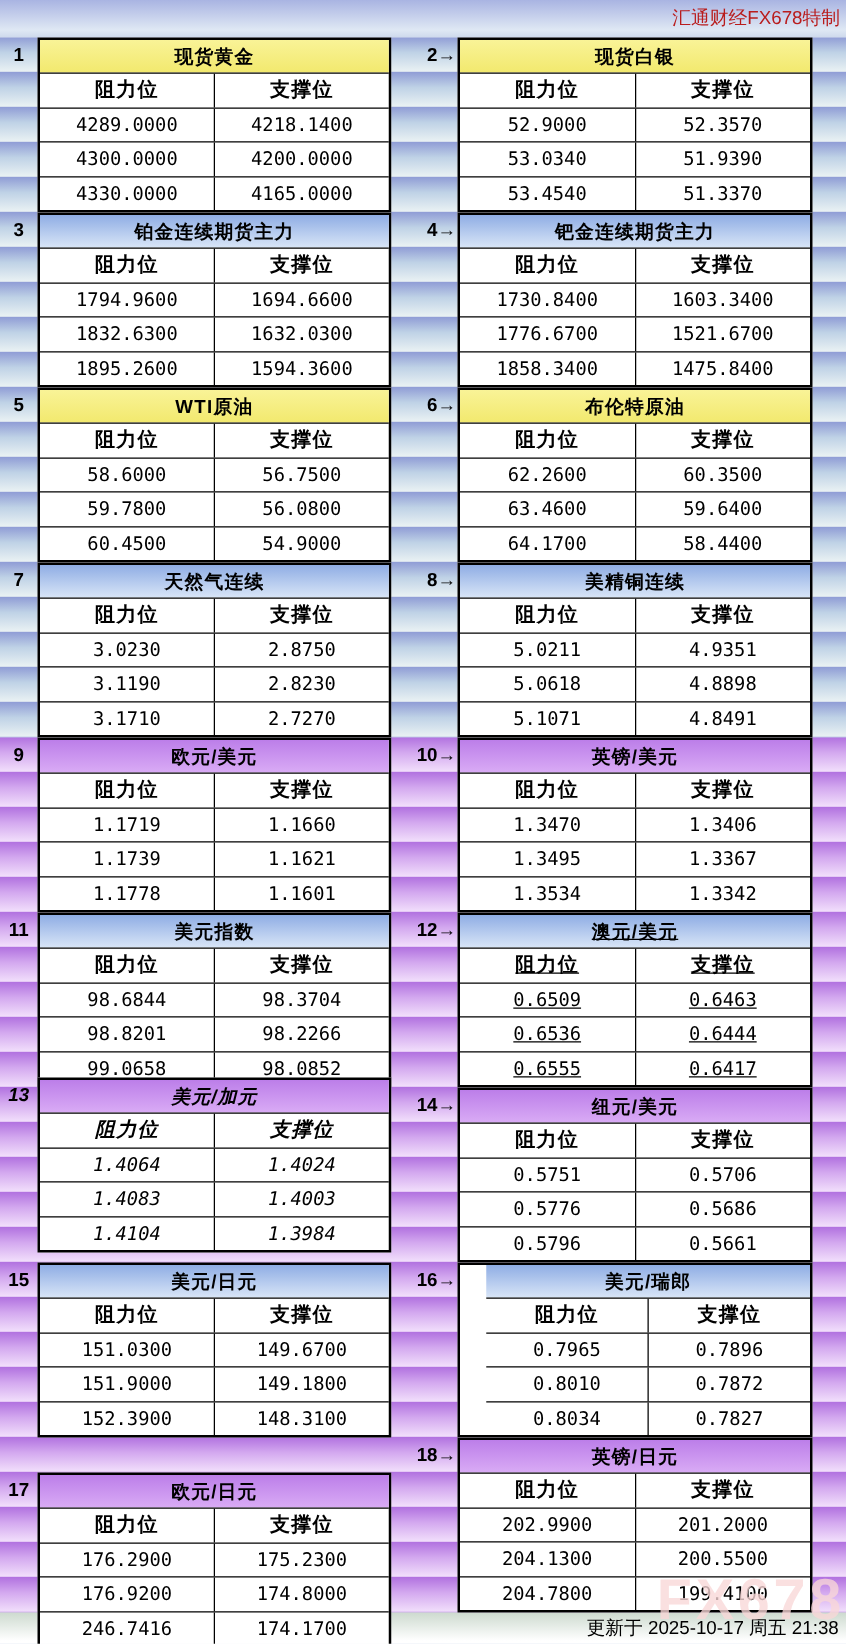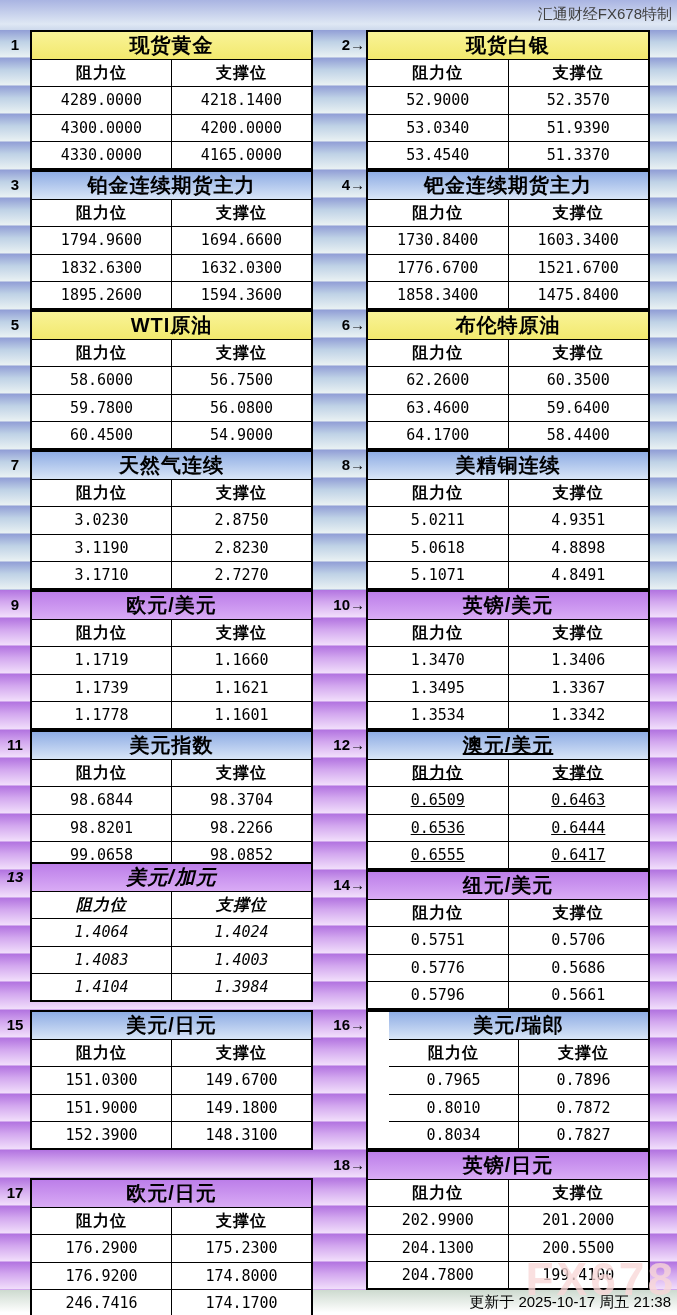--- a/index.html
+++ b/index.html
@@ -9,29 +9,29 @@
   }
   
   .bg{position:absolute;left:0;width:677px;z-index:0;}
   .bg-top{top:0;height:30px;background:linear-gradient(180deg,#a9b4e2 0%,#dfe8f4 80%,#cdd9ec 100%);}
   .bg-blue{top:30px;height:560px;
     background:repeating-linear-gradient(180deg,#919ed6 0px,#bfd2e6 12px,#e9f1f3 27px,#8f9cd4 28px);}
   .bg-purple{top:590px;height:700px;
     background:repeating-linear-gradient(180deg,#b273e0 0px,#d3a8ef 12px,#f1defb 27px,#b071df 28px);}
   .bg-footer{top:1290px;height:25px;background:linear-gradient(180deg,#cddacf 0%,#ffffff 90%);}
 
-  .credit{position:absolute;top:5px;right:5px;font-size:15px;color:#404040;z-index:2;}
+  .credit{position:absolute;top:5px;right:5px;font-size:15px;color:#b91c1c;z-index:2;}
 
   .panel{
     position:absolute;height:140px;background:#ffffff;border:2px solid #000;
     box-sizing:border-box;display:flex;flex-direction:column;z-index:1;
   }
   .panel .title{
     flex:1;display:flex;align-items:center;justify-content:center;
-    font-weight:bold;font-size:20px;color:#000;border-bottom:1px solid #000;
+    font-weight:bold;font-size:15px;color:#000;border-bottom:1px solid #000;
     letter-spacing:1px;
   }
   .t-yellow{background:linear-gradient(180deg,#f9f397 0%,#f2e96e 100%);}
   .t-blue{background:linear-gradient(180deg,#8fadе4 0%,#d8e5f7 100%);
           background:linear-gradient(180deg,#8fade4 0%,#d8e5f7 100%);}
   .t-purple{background:linear-gradient(180deg,#bc7ee9 0%,#d9abf5 100%);}
 
   .row{flex:1;display:flex;}
   .row:not(:last-child){border-bottom:1px solid #000;}
   .cell{flex:1;display:flex;align-items:center;justify-content:center;color:#000;}

